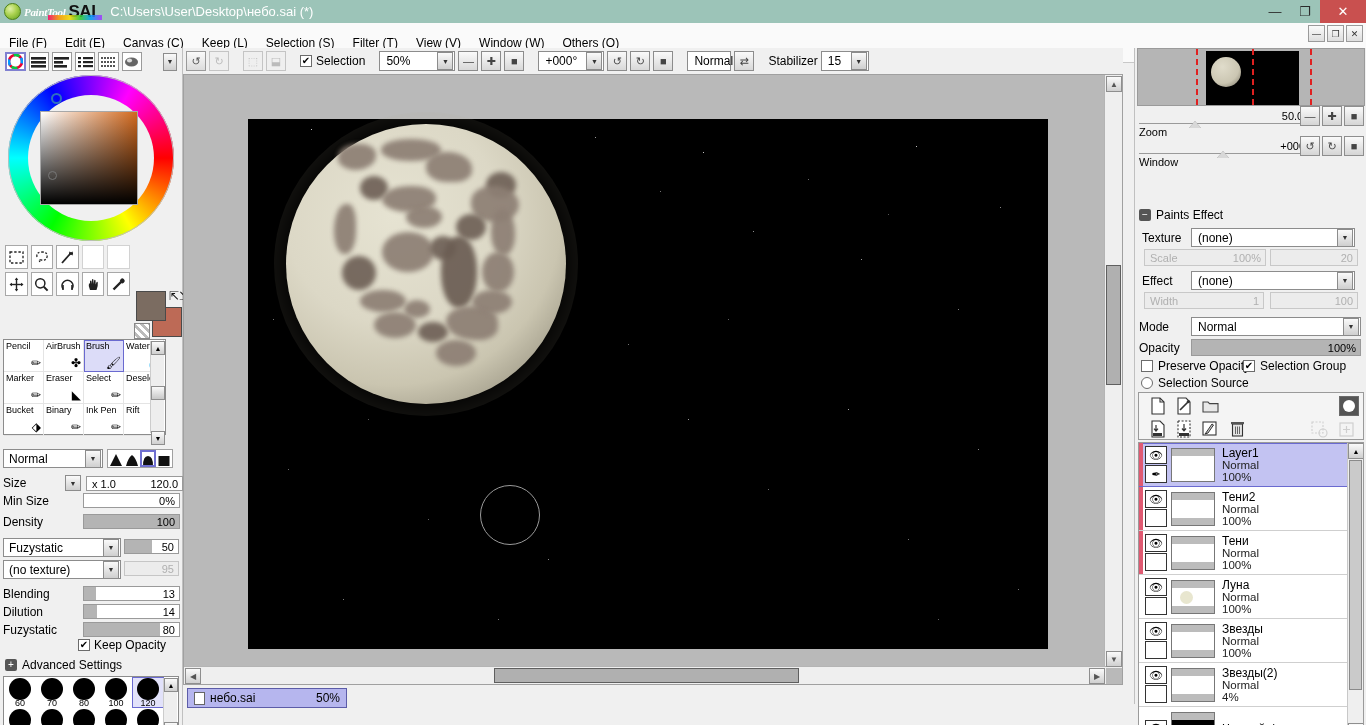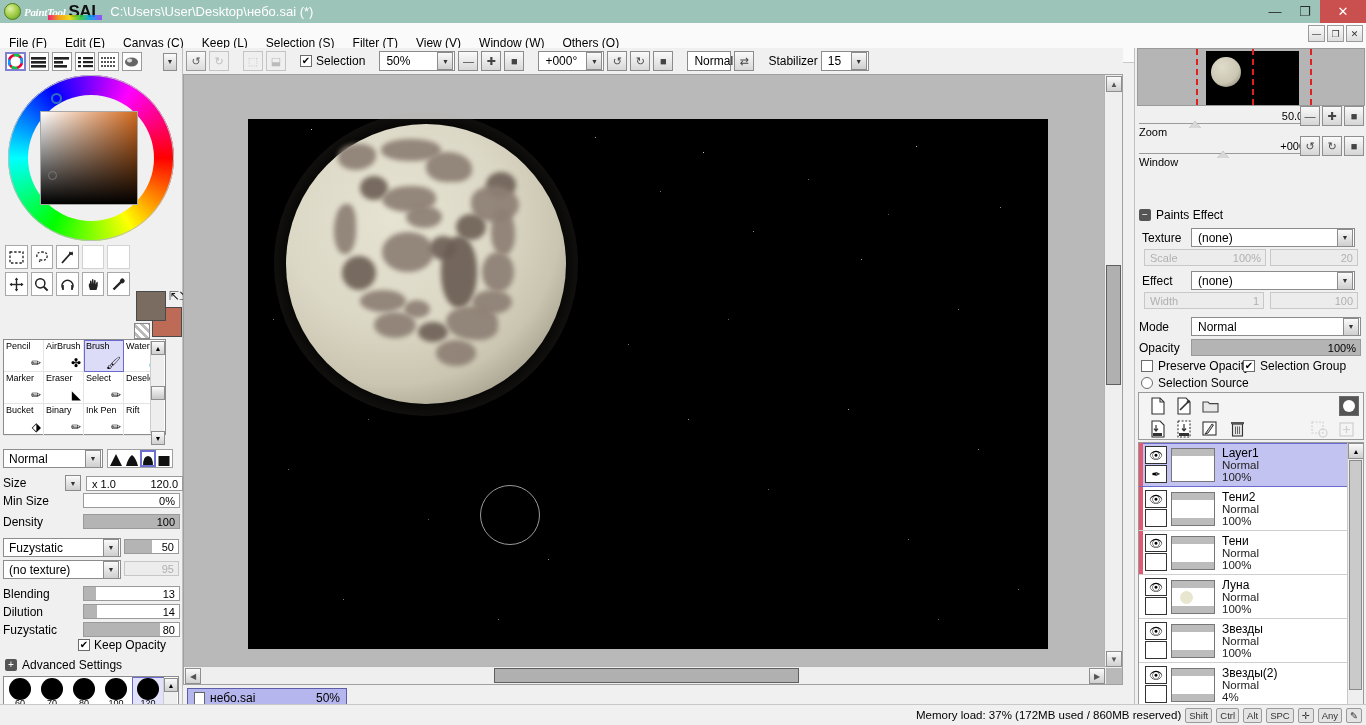--- a/index.html
+++ b/index.html
@@ -1016,24 +1016,14 @@
 
       <div class="ll-scroll">
         <div class="scroll-arrow" style="width:16px;height:16px;">▲</div>
         <div class="ll-thumb"></div>
         <div class="scroll-arrow" style="width:16px;height:16px;position:absolute;bottom:0;">▼</div>
       </div>
     </div>
 
   </div>
 
-  <div class="statusbar">
-    <span>Memory load: 37% (172MB used / 860MB reserved)</span>
-    <span class="mod-key">Shift</span>
-    <span class="mod-key">Ctrl</span>
-    <span class="mod-key">Alt</span>
-    <span class="mod-key">SPC</span>
-    <span class="mod-key">✛</span>
-    <span class="mod-key">Any</span>
-    <span class="mod-key">✎</span>
-  </div>
 
 </div>
 
 </body></html>

